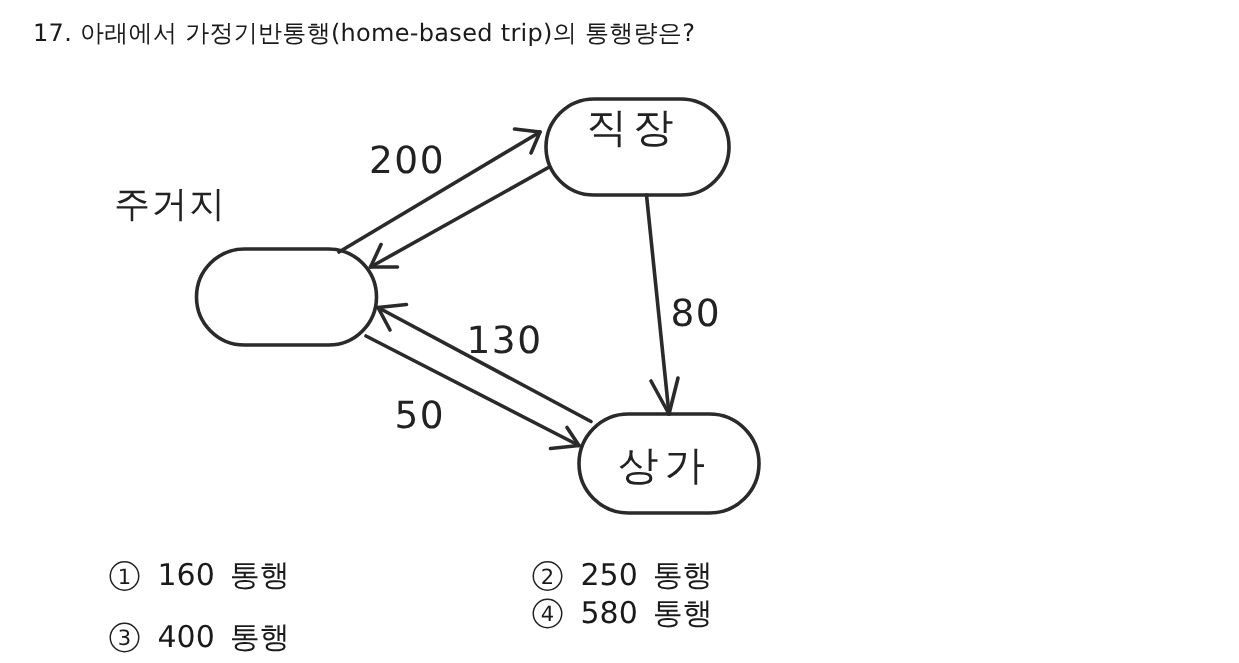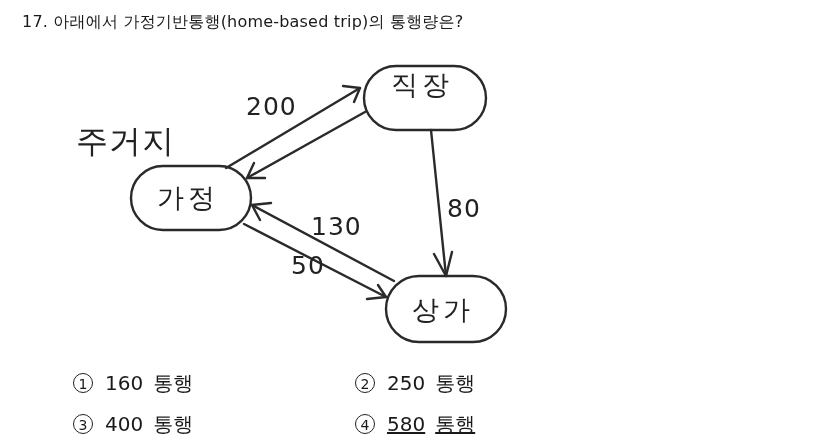--- a/index.html
+++ b/index.html
@@ -44,21 +44,21 @@
   }
   .node-label {
     font-size: 27px;
     letter-spacing: 4px;
   }
   .edge-label {
     font-size: 25px;
     letter-spacing: 1px;
   }
   .annot-label {
-    font-size: 32px;
+    font-size: 24px;
     letter-spacing: 1px;
   }
   .options {
     position: absolute;
     left: 73px;
     top: 366px;
     width: 500px;
   }
   .option {
     position: absolute;
@@ -113,36 +113,35 @@
       <line x1="394" y1="281" x2="252" y2="205"></line>
       <polyline points="271,203 252,205 260,220"></polyline>
 
       <line x1="244" y1="224" x2="386" y2="297"></line>
       <polyline points="367,299 386,297 378,285"></polyline>
     </g>
   </svg>
 
   <div class="annot-label" style="left:76px; top:120px;">주거지</div>
 
-  <div class="node-label" style="left:157px; top:180px;">가정</div>
   <div class="node-label" style="left:391px; top:67px;">직장</div>
   <div class="node-label" style="left:412px; top:292px;">상가</div>
 
   <div class="edge-label" style="left:246px; top:92px;">200</div>
   <div class="edge-label" style="left:447px; top:170px;margin-top:24px;">80</div>
   <div class="edge-label" style="left:311px; top:212px;">130</div>
-  <div class="edge-label" style="left:263px; top:251px;margin-left:28px;">50</div>
+  <div class="edge-label" style="left:263px; top:262px;">50</div>
 </div>
 
 <div class="options">
   <div class="option" style="left:0; top:3px;">
     <span class="marker">1</span><span class="value">160</span><span>통행</span>
   </div>
   <div class="option" style="left:282px; top:3px;">
     <span class="marker">2</span><span class="value">250</span><span>통행</span>
   </div>
   <div class="option" style="left:0; top:44px;">
     <span class="marker">3</span><span class="value">400</span><span>통행</span>
   </div>
-  <div class="option" style="left:282px; top:44px;text-decoration:underline;">
+  <div class="option" style="left:282px; top:28px;">
     <span class="marker">4</span><span class="value">580</span><span>통행</span>
   </div>
 </div>
 
 </body></html>

